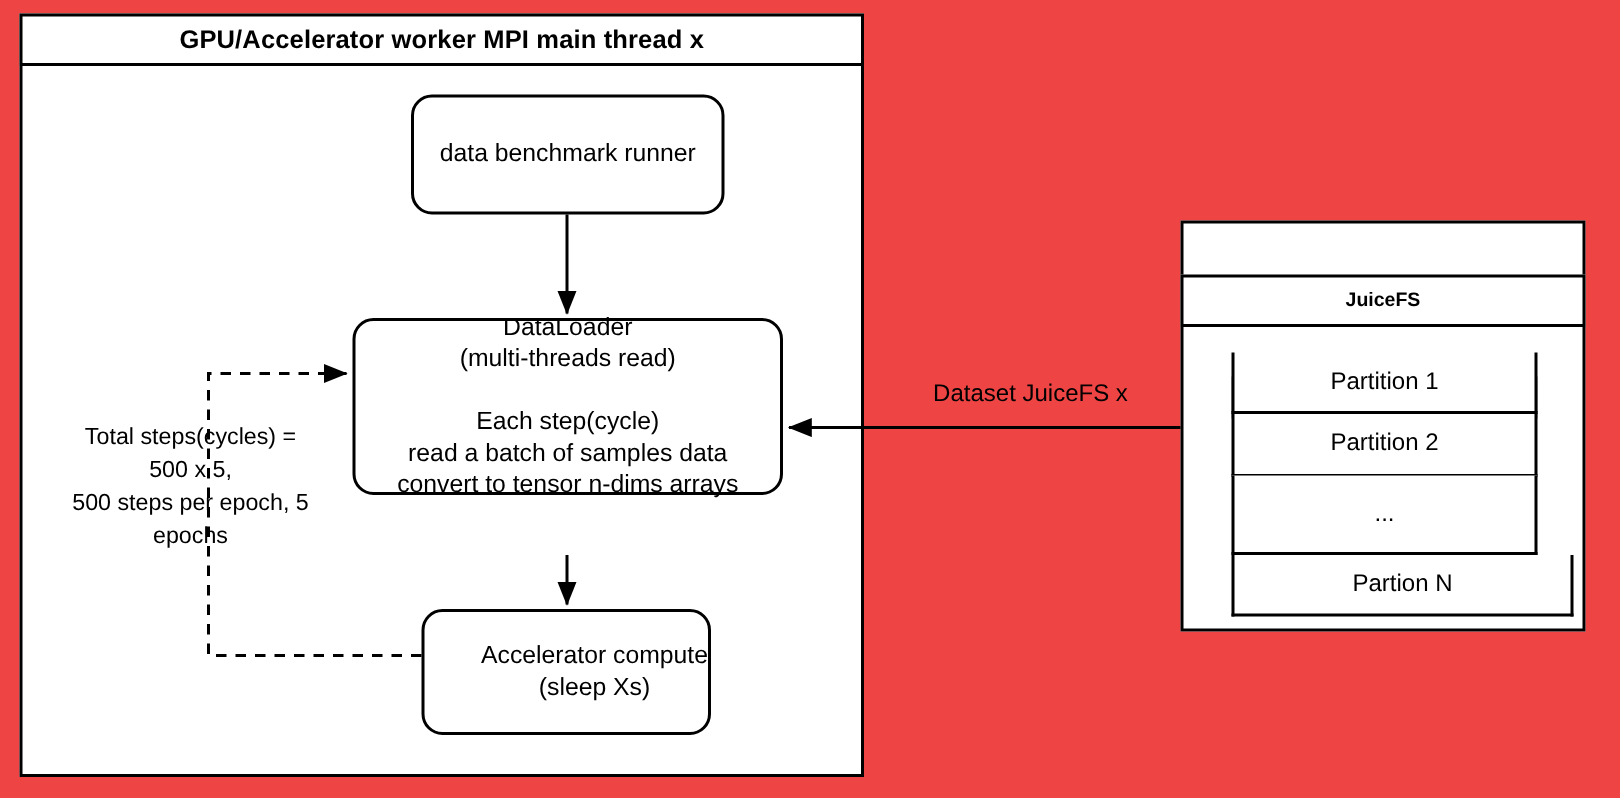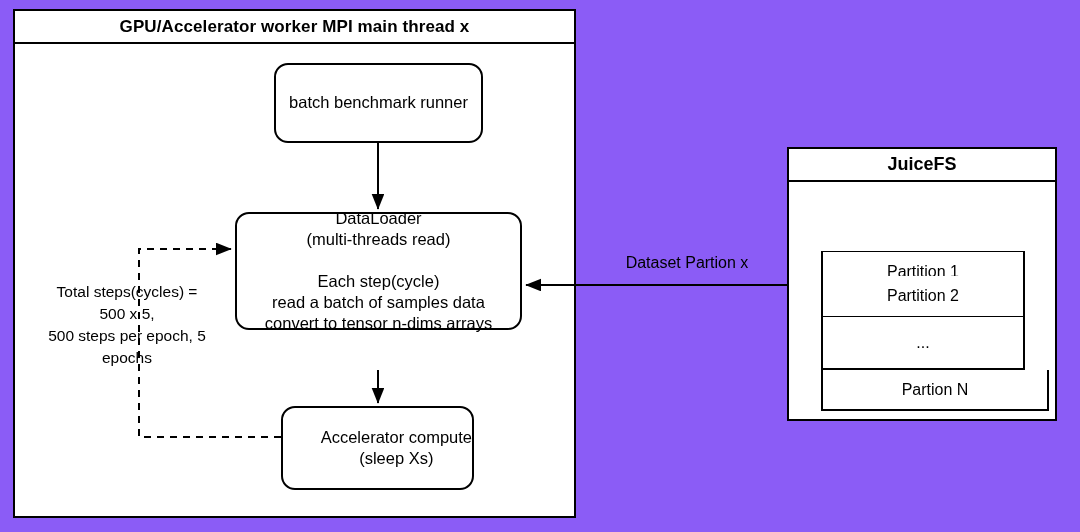--- a/index.html
+++ b/index.html
@@ -9,21 +9,21 @@
     background: #ffffff;
   }
   body {
     font-family: "Liberation Sans", sans-serif;
     color: #000000;
   }
   #canvas {
     position: relative;
     width: 1080px;
     height: 532px;
-    background: #8b5cf6;
+    background: #ef4444;
     overflow: hidden;
   }
   .box {
     position: absolute;
     box-sizing: border-box;
     background: #ffffff;
     border: 2px solid #000000;
   }
   .rounded {
     border-radius: 14px;
@@ -39,21 +39,22 @@
     font-weight: bold;
     font-size: 17px;
     letter-spacing: 0.1px;
   }
   .node-text {
     font-size: 16.5px;
     white-space: pre-line;
   }
   .panel-title {
     font-weight: bold;
-    font-size: 18px;
+    font-size: 13px;
+    margin-top: 36px;
   }
   .table-cell {
     position: absolute;
     box-sizing: border-box;
     display: flex;
     align-items: center;
     justify-content: center;
     background: #ffffff;
     font-size: 16px;
     border-left: 2px solid #000000;
@@ -92,21 +93,21 @@
 
 <div id="canvas">
 
   <div class="box" style="left:13px; top:9px; width:563px; height:509px;"></div>
 
   <div class="box center-text worker-title" style="left:13px; top:9px; width:563px; height:35px; border-bottom-width:2px;">
     <span>GPU/Accelerator worker MPI main thread x</span>
   </div>
 
   <div class="box rounded center-text node-text" style="left:274px; top:63px; width:209px; height:80px;">
-    <span>batch benchmark runner</span>
+    <span>data benchmark runner</span>
   </div>
 
   <div class="box rounded center-text node-text" style="left:235px; top:212px; width:287px; height:118px; padding:4px 20px;">
     <span>DataLoader
 (multi-threads read)
 
 Each step(cycle)
 read a batch of samples data
 convert to tensor n-dims arrays</span>
   </div>
@@ -114,32 +115,32 @@
   <div class="box rounded center-text node-text" style="left:281px; top:406px; width:193px; height:84px;justify-content:flex-end;">
     <span>Accelerator compute
 (sleep Xs)</span>
   </div>
 
   <div class="loop-label" style="left:18px; top:281px; width:218px;">Total steps(cycles) =
 500 x 5,
 500 steps per epoch, 5
 epochs</div>
 
-  <div class="edge-label" style="left:565px; top:254px; width:244px;">Dataset Partion x</div>
+  <div class="edge-label" style="left:565px; top:254px; width:244px;">Dataset JuiceFS x</div>
 
   <div class="box" style="left:787px; top:147px; width:270px; height:274px;"></div>
 
   <div class="box center-text panel-title" style="left:787px; top:147px; width:270px; height:35px;">
     <span>JuiceFS</span>
   </div>
 
   <div class="table-cell first" style="left:821px; top:207px; width:204px; height:28px;">
     <span>Dataset</span>
   </div>
-  <div class="table-cell" style="left:821px; top:252px; width:204px; height:41px;">
+  <div class="table-cell" style="left:821px; top:235px; width:204px; height:41px;">
     <span>Partition 1</span>
   </div>
   <div class="table-cell" style="left:821px; top:276px; width:204px; height:42px;">
     <span>Partition 2</span>
   </div>
   <div class="table-cell" style="left:821px; top:317px; width:204px; height:53px;">
     <span>...</span>
   </div>
   <div class="table-cell" style="left:821px; top:370px; width:228px; height:41px;">
     <span>Partion N</span>

